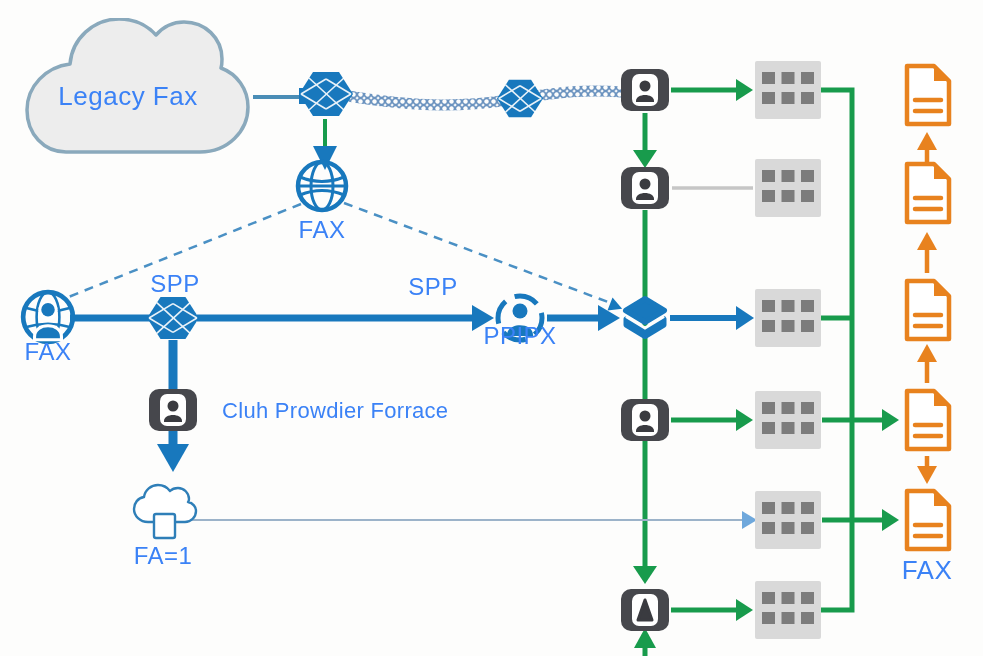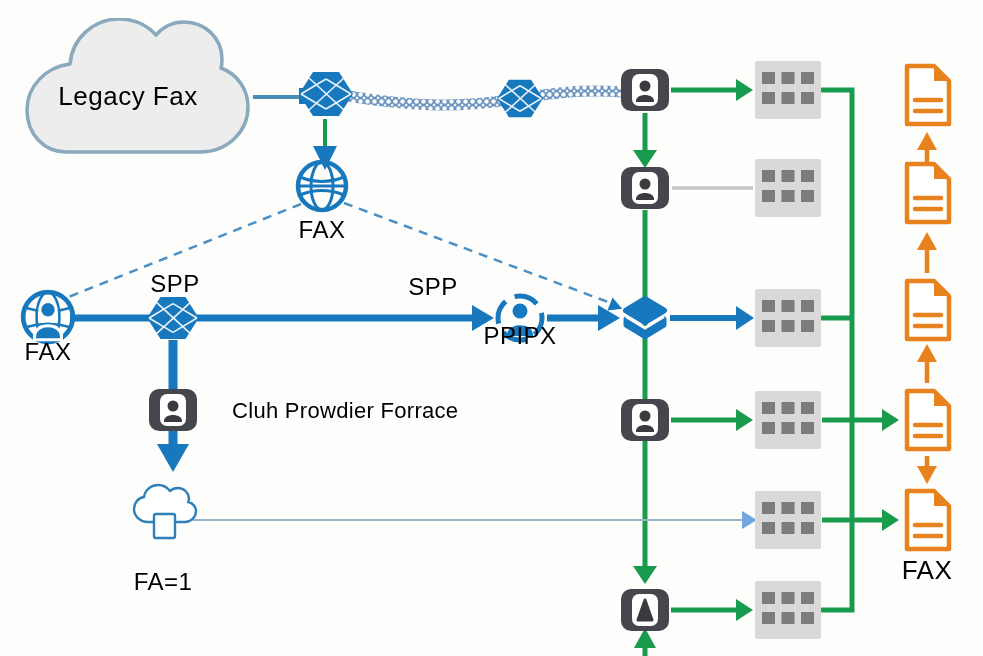--- a/index.html
+++ b/index.html
@@ -3,21 +3,21 @@
 <meta charset="utf-8">
 <style>
   html,body{margin:0;padding:0;background:#fff;}
   #canvas{
     position:relative;width:983px;height:656px;overflow:hidden;
     background:#fdfdfc;
     font-family:"Liberation Sans", sans-serif;
   }
   .node{position:absolute;}
   .lbl{
-    position:absolute;color:#000000;font-size:24px;line-height:1.1;
+    position:absolute;color:#3b82f6;font-size:24px;line-height:1.1;
     text-align:center;white-space:nowrap;letter-spacing:0.5px;
   }
   .lbl.small{font-size:22px;letter-spacing:0.3px;}
   svg{display:block;}
   #connectors{position:absolute;left:0;top:0;z-index:1;}
   .node{z-index:2;}
   .lbl{z-index:3;}
 </style>
 </head>
 <body>
@@ -219,21 +219,21 @@
   <div class="lbl" style="left:480px;top:323px;width:80px">PPIPX</div>
 
   <div class="node" style="left:619px;top:292px">
     <svg width="52" height="52" viewBox="0 0 52 52">
       <path d="M26,7 L45,18.5 L26,30 L7,18.5 Z" fill="#1878bd" stroke="#1878bd" stroke-width="6" stroke-linejoin="round"></path>
       <path d="M7,27 L26,38.5 L45,27 L45,33 L26,44.5 L7,33 Z" fill="#1878bd" stroke="#1878bd" stroke-width="5" stroke-linejoin="round"></path>
       <path d="M7,24.5 L26,36 L45,24.5" fill="none" stroke="#fdfdfc" stroke-width="3"></path>
     </svg>
   </div>
 
-  <div class="lbl small" style="left:232px;top:399px;text-align:center">Cluh Prowdier Forrace</div>
+  <div class="lbl small" style="left:222px;top:399px;text-align:center">Cluh Prowdier Forrace</div>
 
   <div class="node" style="left:621px;top:69px">
     <svg width="48" height="42" viewBox="0 0 48 42">
       <rect x="0" y="0" width="48" height="42" rx="10" fill="#46474c"></rect>
       <rect x="11" y="5" width="26" height="32" rx="7" fill="#ffffff"></rect>
       <circle cx="24" cy="17" r="5.5" fill="#3a3b40"></circle>
       <path d="M15,32 C15,24 33,24 33,32 L33,33 L15,33 Z" fill="#3a3b40"></path>
     </svg>
   </div>
   <div class="node" style="left:621px;top:167px">
@@ -390,15 +390,15 @@
   <div class="lbl" style="left:892px;top:556px;width:70px;font-size:26px">FAX</div>
 
   <div class="node" style="left:130px;top:482px">
     <svg width="78" height="64" viewBox="0 0 78 64">
       <path d="M18,40 C10,40 4,34 4,27 C4,21 8,16 14,15 C15,8 21,3 28,3
                C33,3 37,5 40,9 C42,7 45,6 48,6 C54,6 59,11 59,17
                C59,18 59,19 58,20 C63,21 66,25 66,29 C66,35 61,40 55,40 Z" fill="#ffffff" stroke="#2f7fb8" stroke-width="2.4" stroke-linejoin="round"></path>
       <rect x="24" y="32" width="21" height="24" rx="2" fill="#ffffff" stroke="#2f7fb8" stroke-width="2.4"></rect>
     </svg>
   </div>
-  <div class="lbl" style="left:118px;top:569px;width:90px">FA=1</div>
+  <div class="lbl" style="left:118px;top:543px;width:90px">FA=1</div>
 
 </div>
 
 </body></html>

